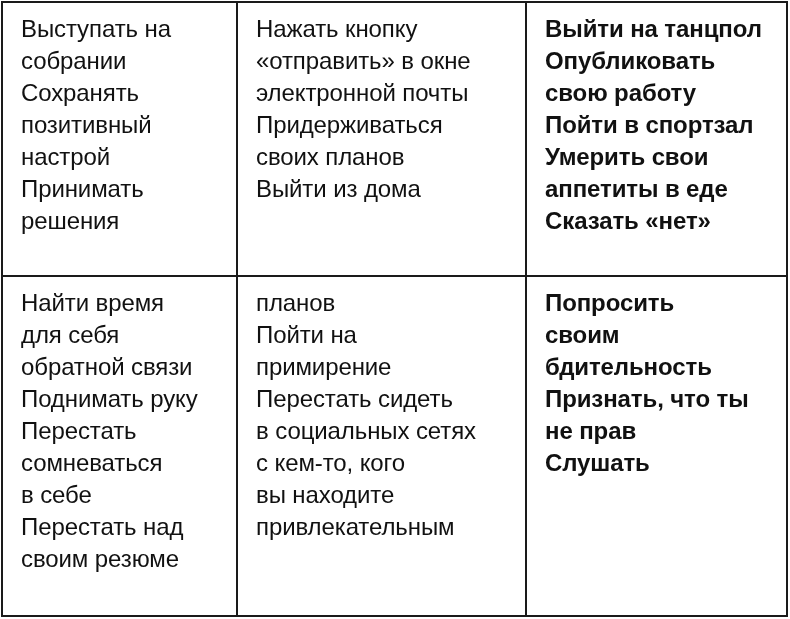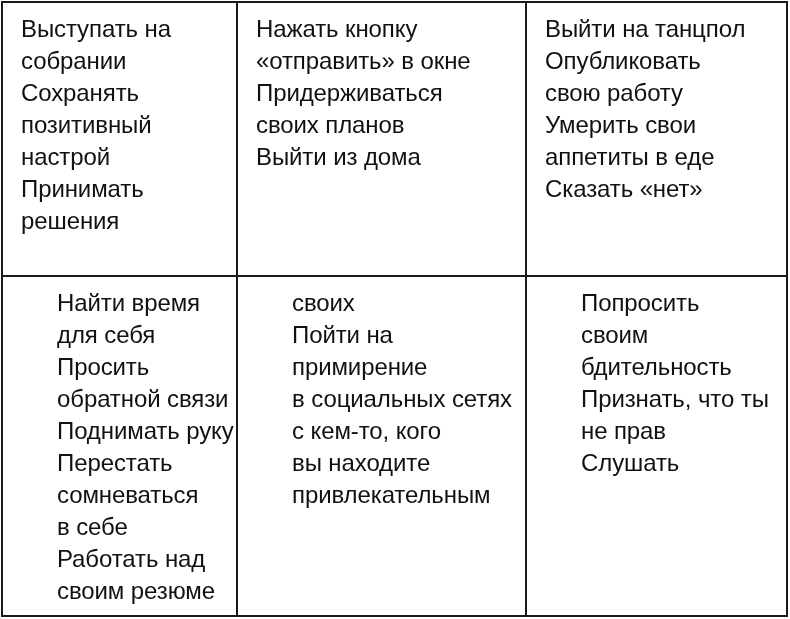--- a/index.html
+++ b/index.html
@@ -27,22 +27,22 @@
       grid-template-columns: 235px 289px 1fr;
       grid-template-rows: 274px 1fr;
     }
     .cell {
       box-sizing: border-box;
       padding: 10px 10px 0 18px;
       border-right: 2px solid #1a1a1a;
       border-bottom: 2px solid #1a1a1a;
       overflow: hidden;
     }
-    .cell.col-3 { border-right: none; }
-    .cell.row-2 { border-bottom: none; margin-left: 36px; }
+    .cell.col-3 { border-right: none; font-weight: bold; }
+    .cell.row-2 { border-bottom: none; }
     .line {
       display: block;
       font-size: 24px;
       line-height: 32px;
       white-space: nowrap;
       letter-spacing: -0.1px;
     }
   </style>
 </head>
 <body>
@@ -55,51 +55,53 @@
     <span class="line">Сохранять</span>
     <span class="line">позитивный</span>
     <span class="line">настрой</span>
     <span class="line">Принимать</span>
     <span class="line">решения</span>
   </div>
 
   <div class="cell col-2 row-1">
     <span class="line">Нажать кнопку</span>
     <span class="line">«отправить» в окне</span>
+    <span class="line">электронной почты</span>
     <span class="line">Придерживаться</span>
     <span class="line">своих планов</span>
     <span class="line">Выйти из дома</span>
   </div>
 
   <div class="cell col-3 row-1">
     <span class="line">Выйти на танцпол</span>
     <span class="line">Опубликовать</span>
     <span class="line">свою работу</span>
+    <span class="line">Пойти в спортзал</span>
     <span class="line">Умерить свои</span>
     <span class="line">аппетиты в еде</span>
     <span class="line">Сказать «нет»</span>
   </div>
 
   <div class="cell col-1 row-2">
     <span class="line">Найти время</span>
     <span class="line">для себя</span>
-    <span class="line">Просить</span>
     <span class="line">обратной связи</span>
     <span class="line">Поднимать руку</span>
     <span class="line">Перестать</span>
     <span class="line">сомневаться</span>
     <span class="line">в себе</span>
-    <span class="line">Работать над</span>
+    <span class="line">Перестать над</span>
     <span class="line">своим резюме</span>
   </div>
 
   <div class="cell col-2 row-2">
-    <span class="line">своих</span>
+    <span class="line">планов</span>
     <span class="line">Пойти на</span>
     <span class="line">примирение</span>
+    <span class="line">Перестать сидеть</span>
     <span class="line">в социальных сетях</span>
     <span class="line">с кем-то, кого</span>
     <span class="line">вы находите</span>
     <span class="line">привлекательным</span>
   </div>
 
   <div class="cell col-3 row-2">
     <span class="line">Попросить</span>
     <span class="line">своим</span>
     <span class="line">бдительность</span>

